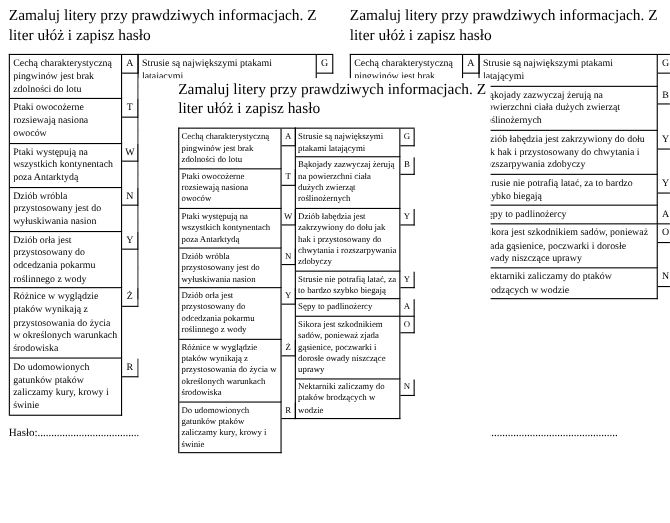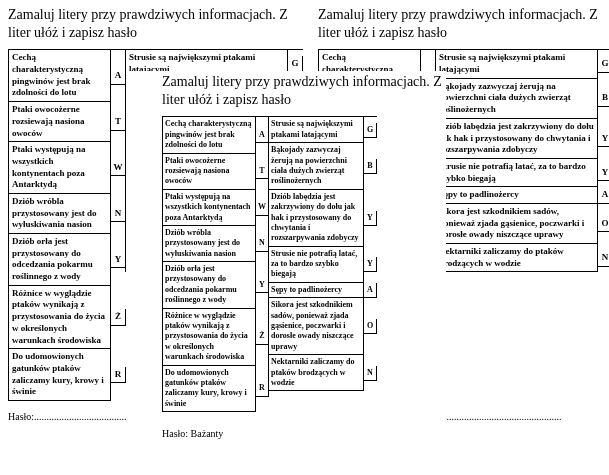--- a/index.html
+++ b/index.html
@@ -14,21 +14,21 @@
   .ws3{ left:318px; top:6px;  width:294px; z-index:1; }
   .ws2{ left:126px; top:71px; width:320px; min-height:398px; z-index:2;
         background:#ffffff; padding:2px 0 0 36px; }
 
   .instruction{ font-size:14px; line-height:1.3; width:292px; }
   .ws2 .instruction{ width:282px; }
 
   .tables{ display:flex; align-items:flex-start; margin-top:7px; }
   .subtable{ border-top:1px solid #000; border-left:1px solid #000; }
   .subtable.right{ margin-left:-1px; }
-  .trow{ display:flex; align-items:center;font-weight:bold; }
+  .trow{ display:flex; align-items:flex-start; }
   .cell{
     border-right:1px solid #000; border-bottom:1px solid #000;
     padding:2px 3px; font-size:9px; line-height:1.3;
   }
   .cell.letter{ width:15px; text-align:center; padding:2px 1px; }
   .ws1 .subtable.left  .cell.text, .ws3 .subtable.left  .cell.text{ width:102px; }
   .ws1 .subtable.right .cell.text, .ws3 .subtable.right .cell.text{ width:162px; }
 
   .ws2 .cell{ font-size:8px; line-height:1.3; padding:2px 2px; }
   .ws2 .subtable.left  .cell.text{ width:93px; }
@@ -232,14 +232,13 @@
         <div class="trow">
           <div class="cell text">Sikora jest szkodnikiem sadów, ponieważ zjada gąsienice, poczwarki i dorosłe owady niszczące uprawy</div>
           <div class="cell letter">O</div>
         </div>
         <div class="trow">
           <div class="cell text">Nektarniki zaliczamy do ptaków brodzących w wodzie</div>
           <div class="cell letter">N</div>
         </div>
       </div>
   </div>
-  <div class="haslo">Hasło: Bażanty</div>
 </div>
 
 </body></html>

